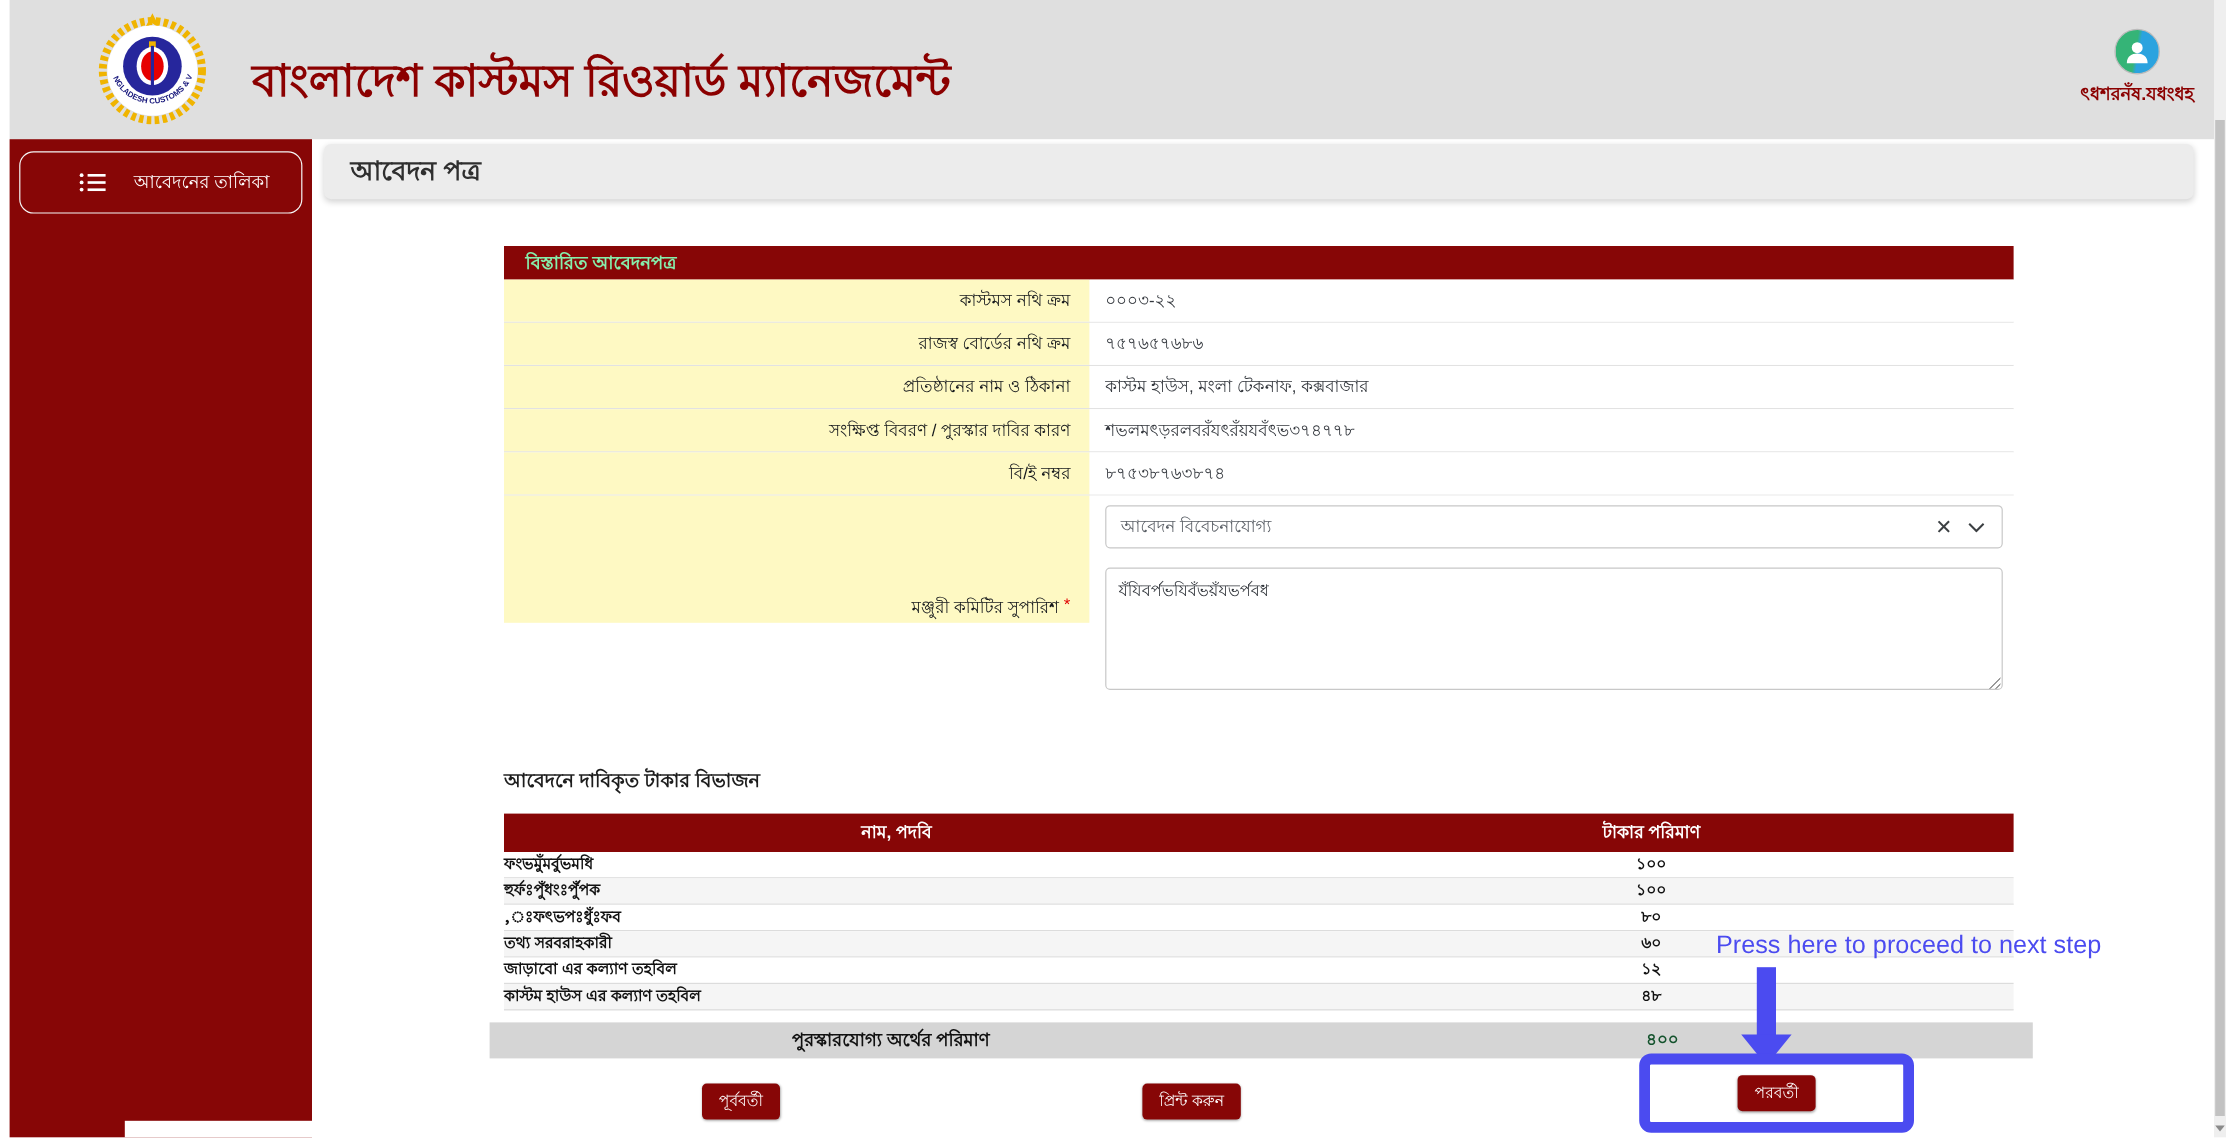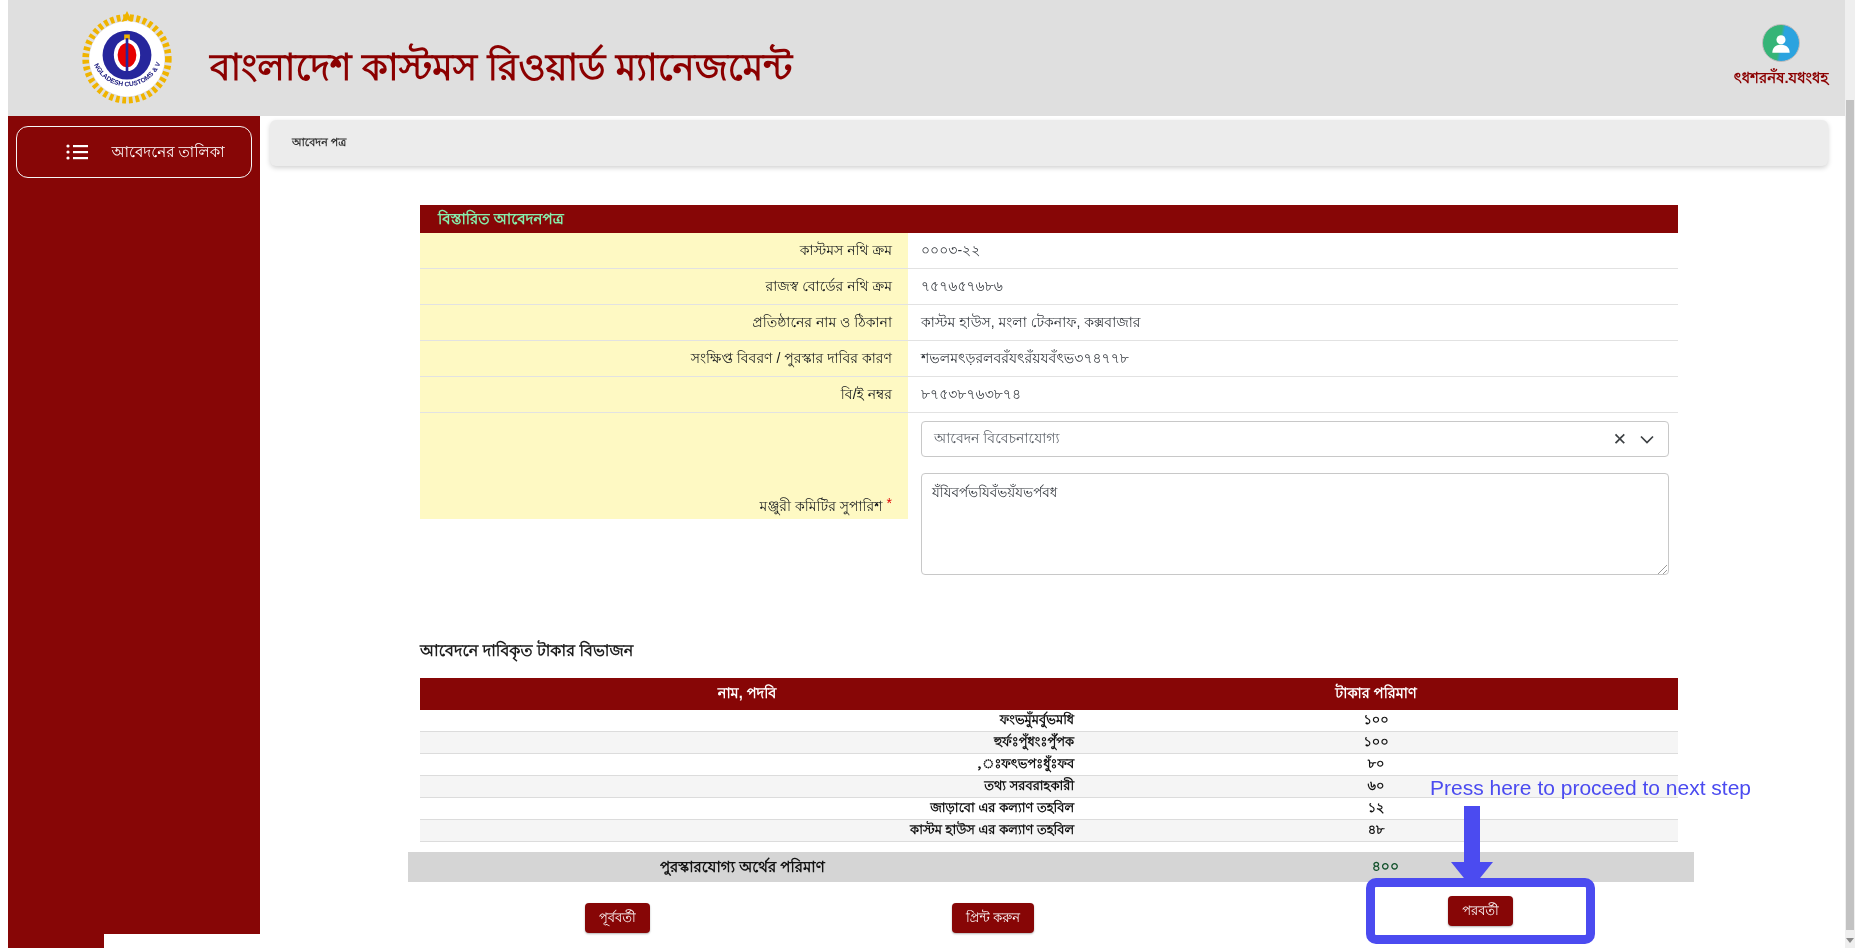--- a/index.html
+++ b/index.html
@@ -22,21 +22,21 @@
   .side-item { position:absolute; left:8px; top:10px; width:236px; height:52px;
                border:1px solid #f5f5f5; border-radius:12px; display:flex; align-items:center;
                gap:22px; padding-left:22px; cursor:pointer;justify-content:center; }
   .side-item span.lbl { color:#fff; font-size:15px; }
   .white-patch { position:absolute; left:104px; top:934px; width:156px; height:14px; background:#fff; }
 
   
   .title-card { position:absolute; left:270px; top:120px; width:1558px; height:46px;
                 background:#ececec; border-radius:6px; box-shadow:0 2px 5px rgba(0,0,0,.18);
                 display:flex; align-items:center; padding-left:22px; }
-  .title-card .txt { font-size:11px; font-weight:bold; color:#2f2f2f; }
+  .title-card .txt { font-size:22px; font-weight:bold; color:#2f2f2f; }
 
   
   .form-table { position:absolute; left:420px; top:205px; width:1258px; }
   .form-head { height:28px; background:#870606; color:#86efac; font-size:15px; font-weight:bold;
                display:flex; align-items:center; padding-left:18px; }
   .form-row { display:flex; border-bottom:1px solid #e2e2e2; min-height:36px; }
   .form-row.noline { border-bottom:none; }
   .f-label { width:488px; background:#fef9c3; display:flex; align-items:center; justify-content:flex-end;
              padding-right:16px; font-size:14px; color:#15181c; text-align:right; }
   .f-value { flex:1; background:#fff; display:flex; align-items:center; padding-left:13px;
@@ -60,21 +60,21 @@
         linear-gradient(135deg, transparent 0 55%, #9a9a9a 55% 62%, transparent 62% 78%, #9a9a9a 78% 85%, transparent 85%); }
 
   
   .section-title { position:absolute; left:420px; top:638px; font-size:16px; font-weight:bold; color:#1d1d1d; }
   .bd-table { position:absolute; left:420px; top:678px; width:1258px; }
   .bd-head { height:32px; background:#870606; display:flex; align-items:center; }
   .bd-head .c1 { width:52%; text-align:center; color:#fff; font-size:14.5px; font-weight:bold; }
   .bd-head .c2 { width:48%; text-align:center; color:#fff; font-size:14.5px; font-weight:bold; }
   .bd-row { height:22px; display:flex; align-items:center; border-bottom:1px solid #dcdcdc; background:#fff; }
   .bd-row:nth-child(odd) { background:#f5f5f5; }
-  .bd-row .c1 { width:52%; text-align:right; font-size:13px; font-weight:bold; color:#111; }
+  .bd-row .c1 { width:52%; text-align:left; font-size:13px; font-weight:bold; color:#111; }
   .bd-row .c2 { width:48%; text-align:center; font-size:13px; font-weight:bold; color:#111; }
   .total-bar { position:absolute; left:408px; top:852px; width:1286px; height:30px; background:#d5d5d5;
                display:flex; align-items:center; }
   .total-bar .c1 { width:52%; text-align:center; font-size:15px; font-weight:bold; color:#111; }
   .total-bar .c2 { width:48%; text-align:center; font-size:14px; font-weight:bold; color:#14532d; }
 
   
   .btn { position:absolute; top:903px; height:30px; background:#870606; color:#fff; border:none;
          border-radius:4px; font-size:13px; padding:0 14px; cursor:pointer;
          font-family:"Liberation Sans", sans-serif; box-shadow:0 1px 2px rgba(0,0,0,.3); }

